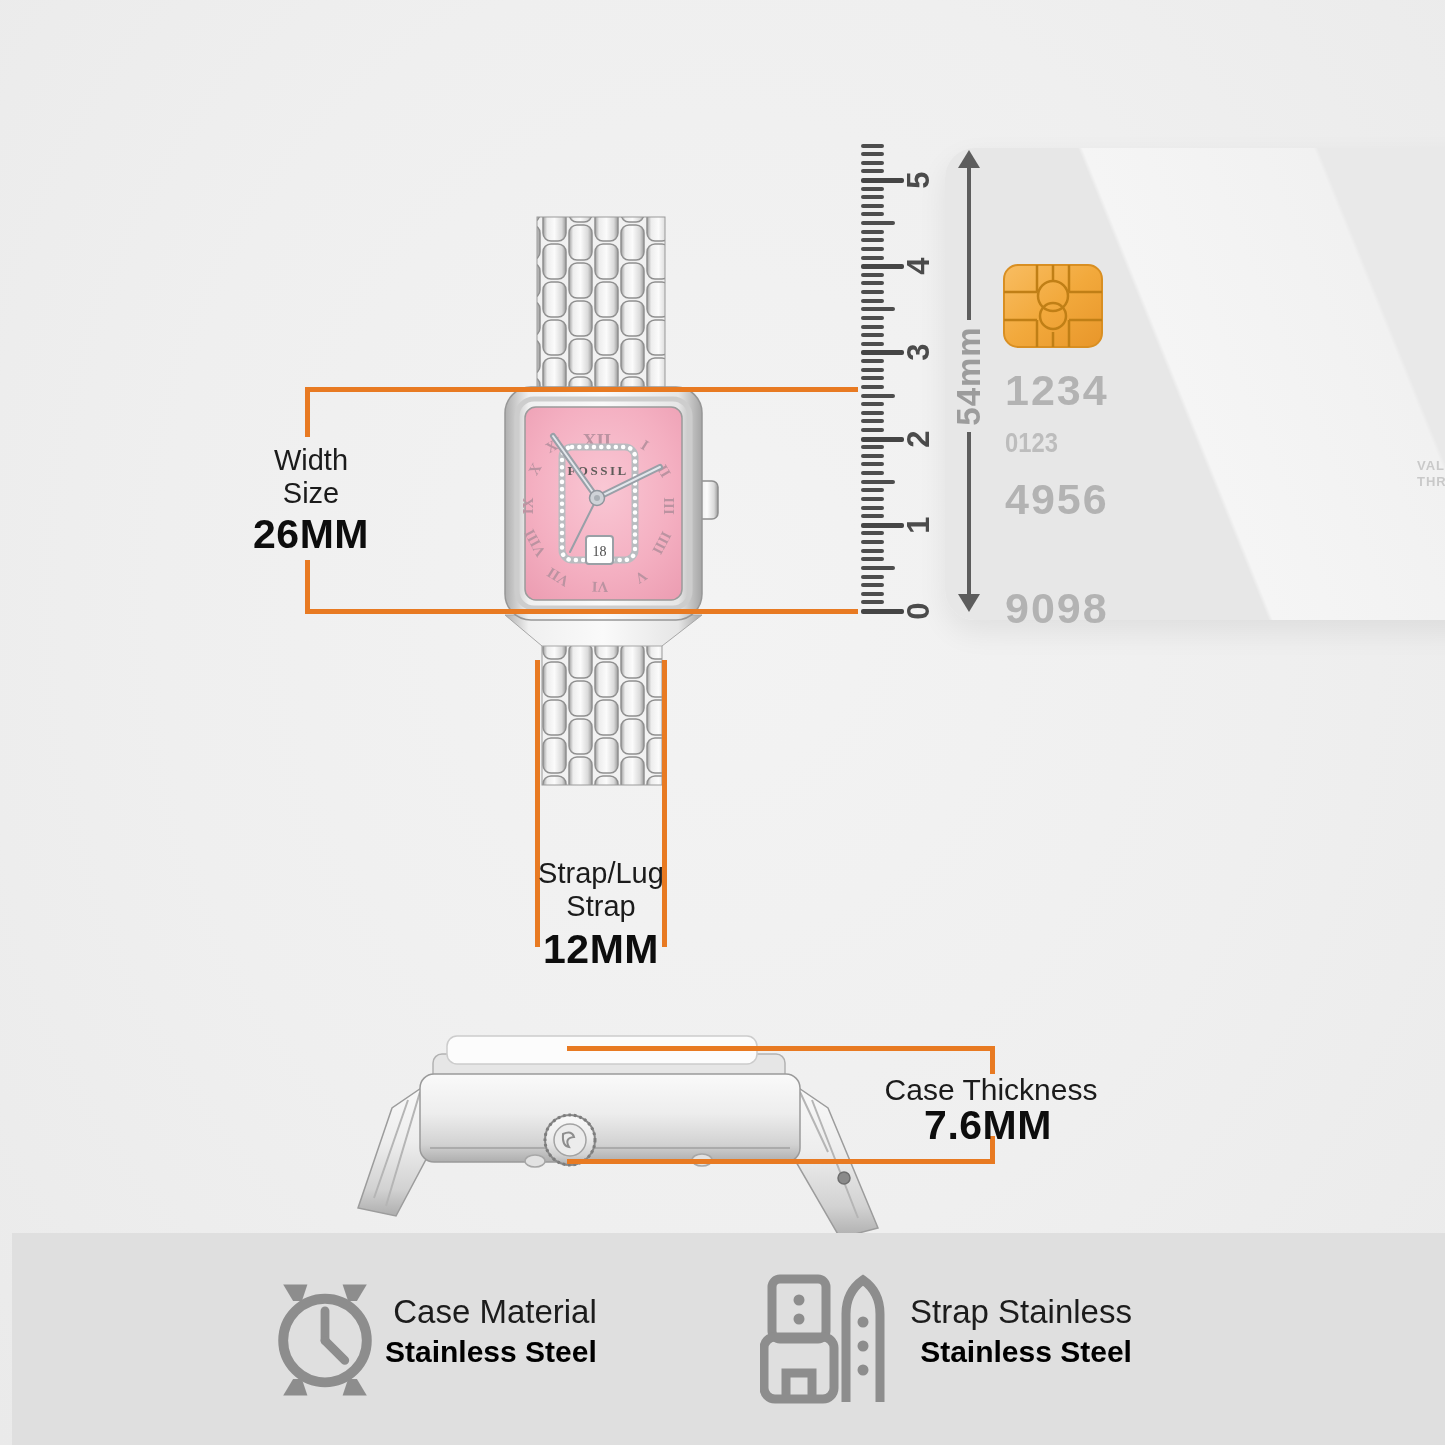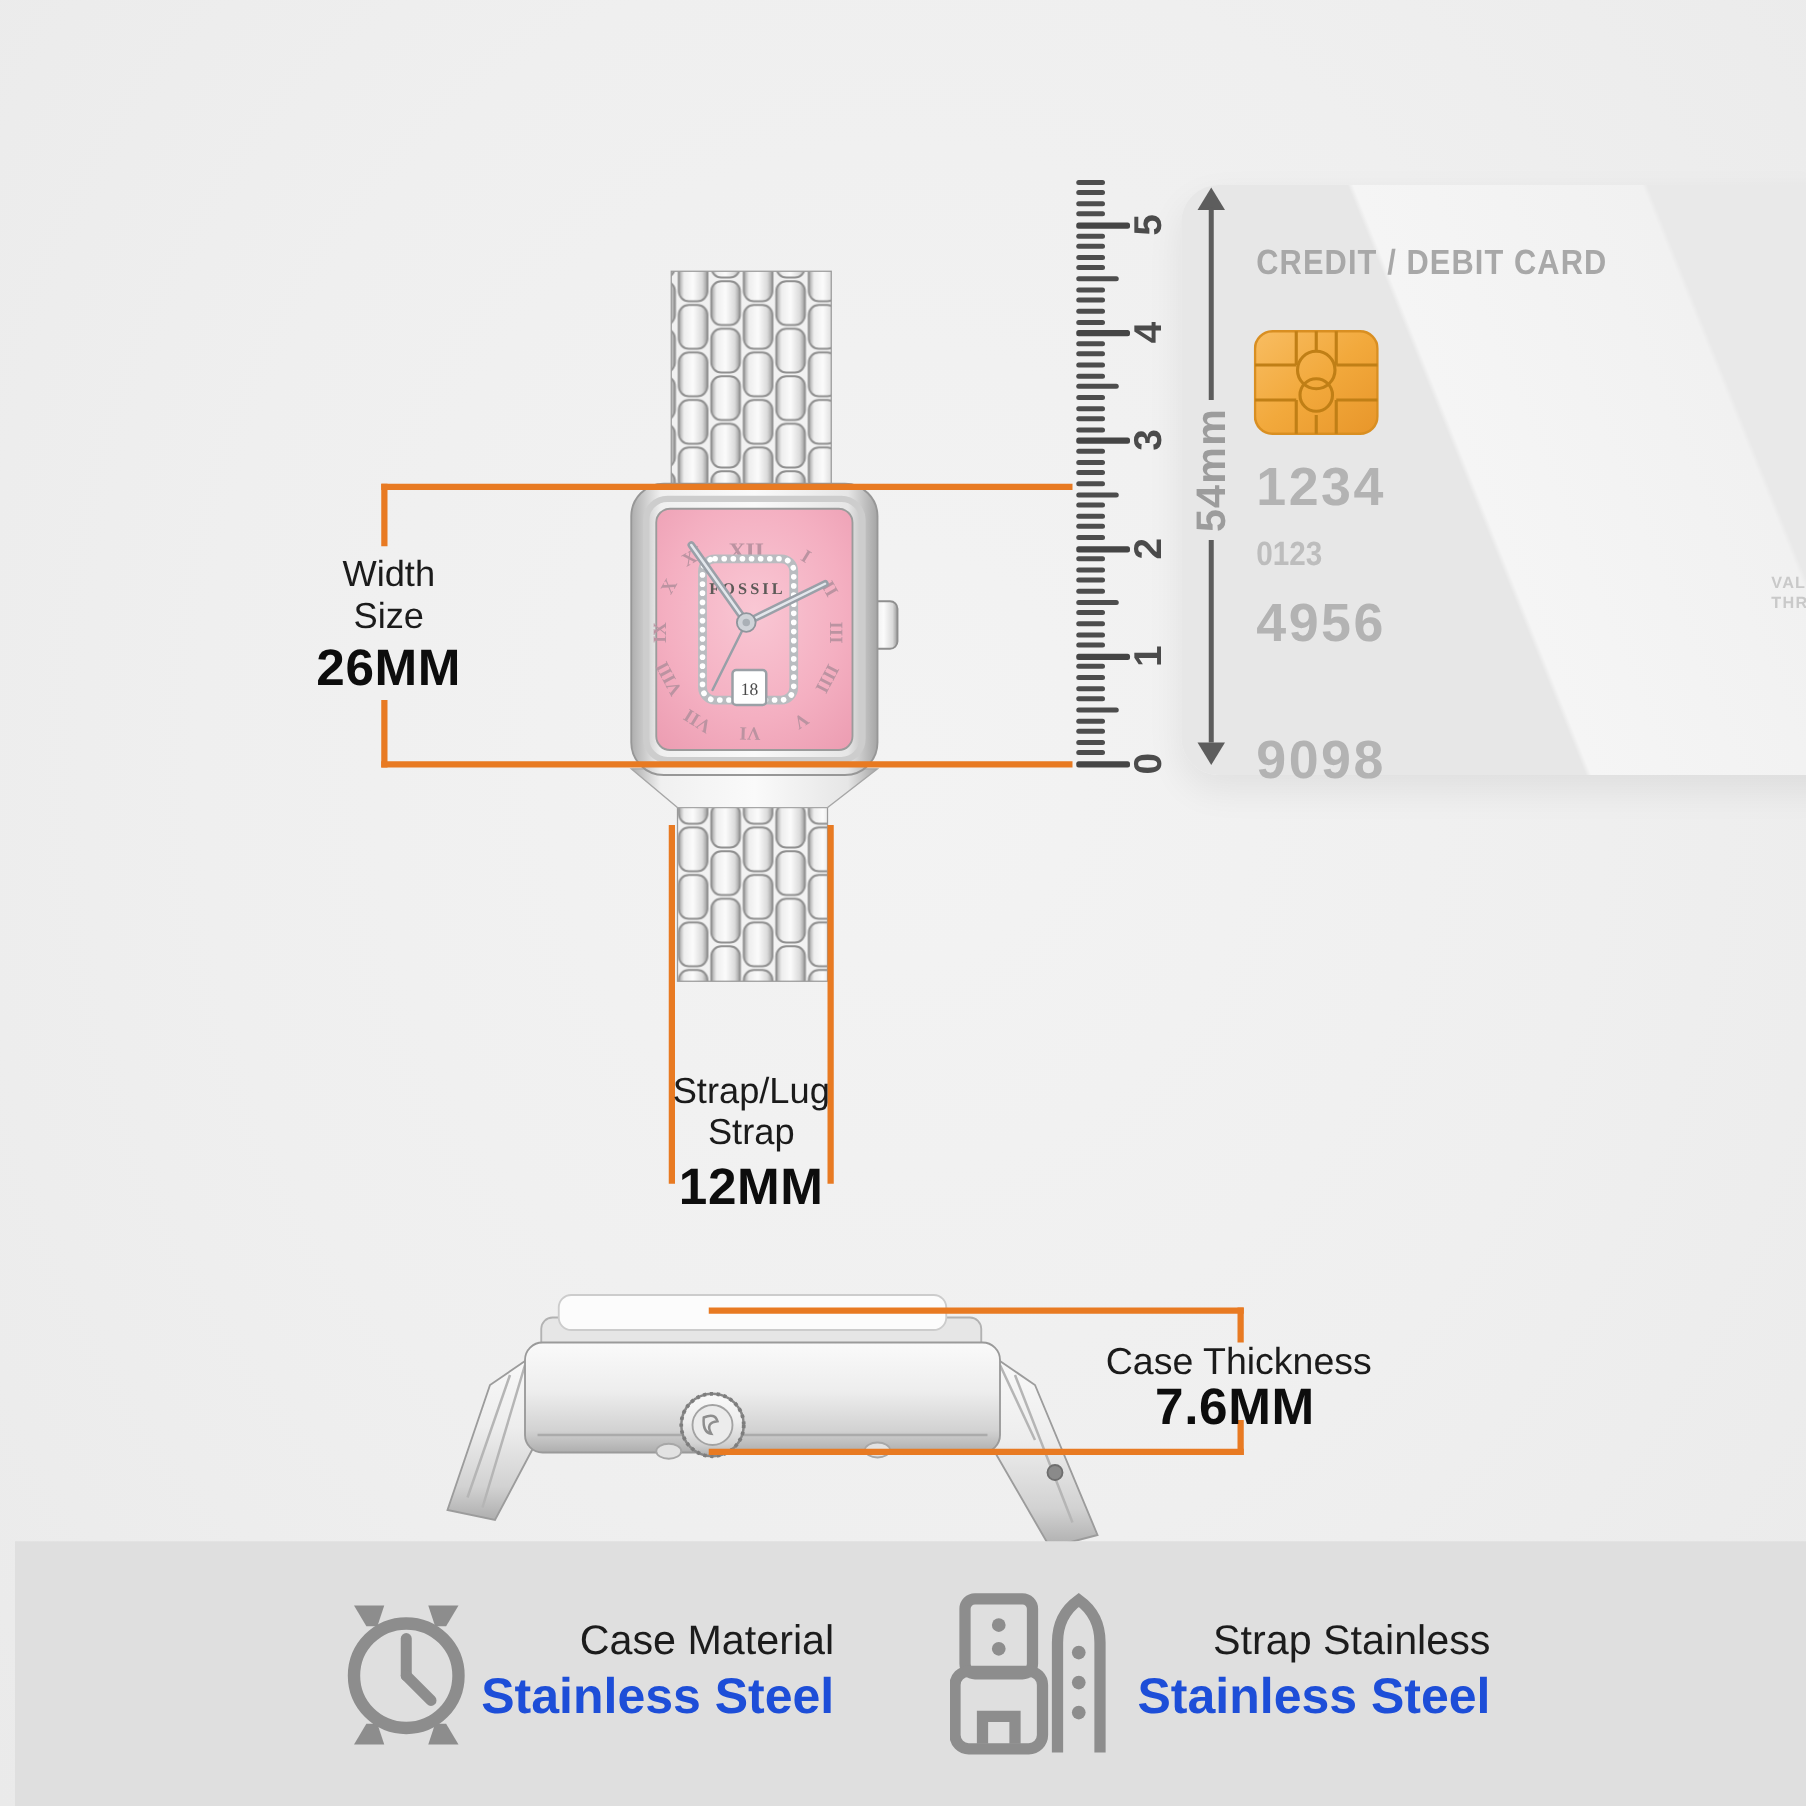--- a/index.html
+++ b/index.html
@@ -39,21 +39,21 @@
   .vline{position:absolute;left:967px;width:4px;background:#5d5d5d;}
   .arrowhead{position:absolute;left:958px;width:0;height:0;border-left:11px solid transparent;
     border-right:11px solid transparent;}
   .ah-up{border-bottom:18px solid #5d5d5d;}
   .ah-down{border-top:18px solid #5d5d5d;}
   .mm54{position:absolute;left:969px;top:376px;transform:translate(-50%,-50%) rotate(-90deg);
     font-size:33px;font-weight:bold;color:#9c9c9c;letter-spacing:1px;}
   
   .bottom-band{position:absolute;left:12px;top:1233px;width:1445px;height:238px;background:#dfdfdf;text-align:right;}
   .mat-label{font-size:33px;color:#1c1c1c;}
-  .mat-value{font-size:40px;font-weight:bold;color:#1d4ed8;margin-top:4px;}
+  .mat-value{font-size:30px;font-weight:bold;color:#000000;margin-top:4px;}
   .mat-text{position:absolute;white-space:nowrap;}
   svg text{font-family:"Liberation Serif", serif;}
 </style>
 </head>
 <body>
 
 <div class="canvas" style="--accent: #E87A22; --dial-pink: #F3ABBE; --chip-gold: #F2A93C; --icon-gray: #8D8D8D; --page-bg: #EFEFEF; --bottom-bg: #DFDFDF;">
 
   <svg class="abs" style="left:490px;top:205px;" width="240" height="600" viewBox="0 0 240 600">
     <defs>
@@ -200,21 +200,20 @@
       <div class="tick" style="top: 186.62px;"></div>
       <div class="tick major" style="top: 178px;"></div>
       <span class="rlabel" style="top: 162px;">5</span>
       <div class="tick" style="top: 169.38px;"></div>
       <div class="tick" style="top: 160.76px;"></div>
       <div class="tick" style="top: 152.14px;"></div>
       <div class="tick" style="top: 143.52px;"></div>
     </div>
 
   <div class="card">
-    <div class="card-title"><span class="cond">CREDIT / DEBIT CARD</span></div>
     <svg class="abs" style="left:58px;top:116px;" width="100" height="84" viewBox="0 0 100 84">
       <defs>
         <linearGradient id="gold" x1="0" y1="0" x2="1" y2="1">
           <stop offset="0" stop-color="#f8bd62"></stop>
             <stop offset=".5" stop-color="#f2a93c"></stop>
           <stop offset="1" stop-color="#e8962a"></stop>
         </linearGradient>
       </defs>
       <rect x="1" y="1" width="98" height="82" rx="14" fill="url(#gold)" stroke="#d98f22" stroke-width="2"></rect>
       <g stroke="#c07f16" stroke-width="2.5" fill="none">

